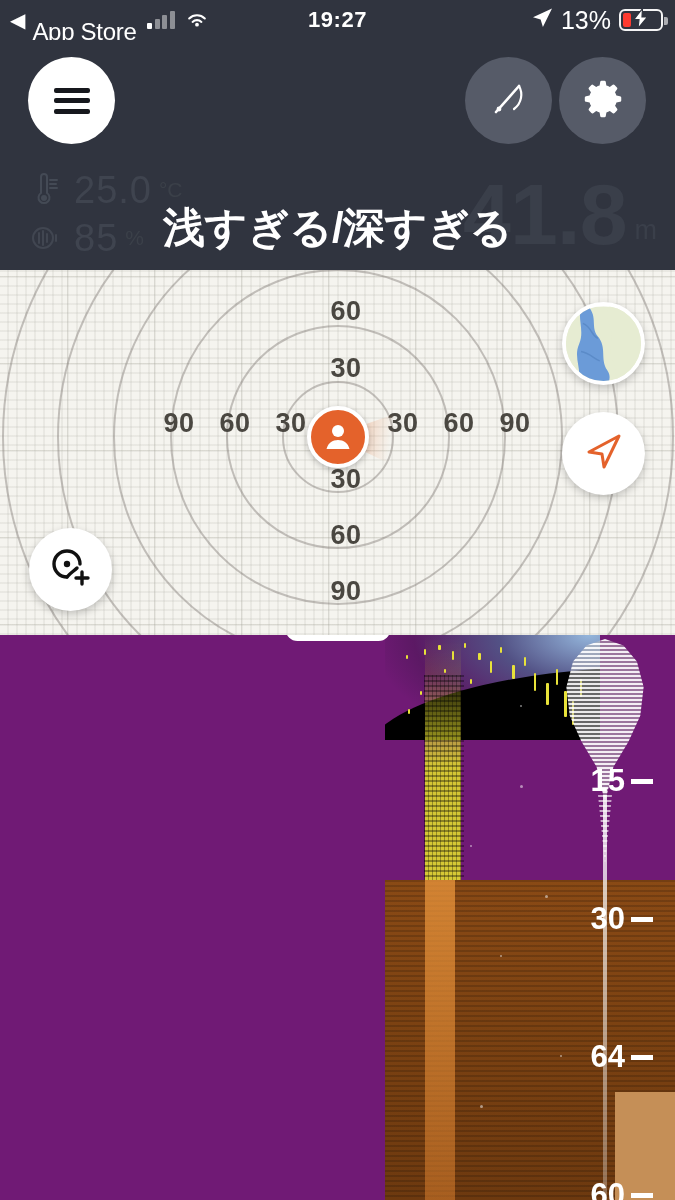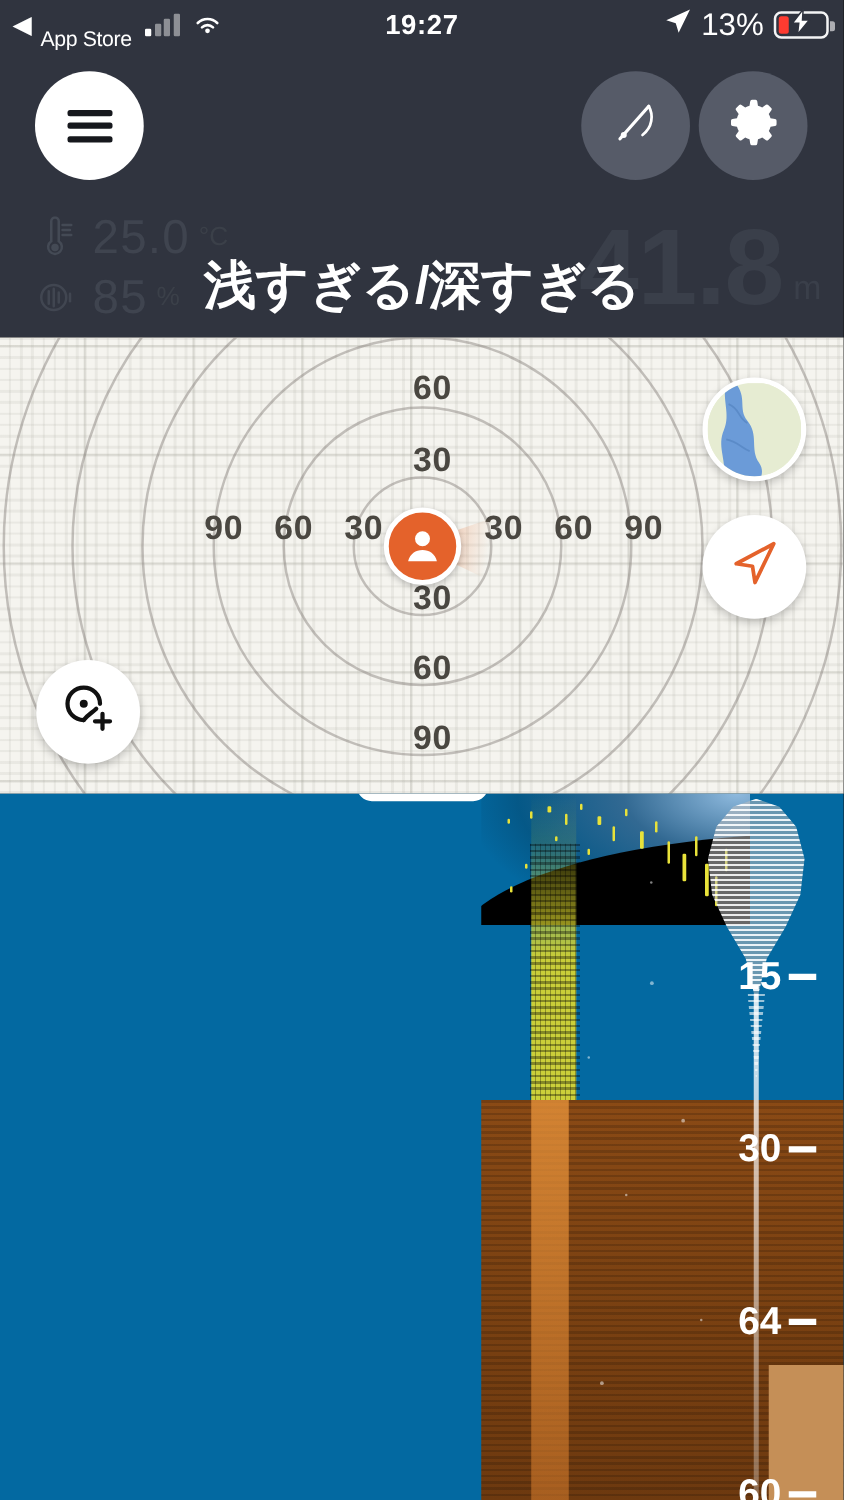--- a/index.html
+++ b/index.html
@@ -13,21 +13,21 @@
 
   
   .statusbar{
     position:absolute; top:0; left:0; width:675px; height:40px;
     background:#30343f; color:#fff;
     display:flex; align-items:center;
     font-size:25px; font-weight:500;
   }
   .sb-left{ display:flex; align-items:center; gap:7px; padding-left:10px; flex:1; }
   .sb-back{ font-size:20px; line-height:1; }
-  .sb-app{ font-size:17px; letter-spacing:-0.3px;margin-top:23px; }
+  .sb-app{ font-size:24px; letter-spacing:-0.3px;margin-top:23px; }
   .bars{ display:flex; align-items:flex-end; gap:2.5px; height:18px; margin-left:4px;}
   .bars i{ width:5px; background:#fff; border-radius:1px; display:block; }
   .bars i:nth-child(1){height:6px;}
   .bars i:nth-child(2){height:10px;opacity:.45;}
   .bars i:nth-child(3){height:14px;opacity:.45;}
   .bars i:nth-child(4){height:18px;opacity:.45;}
   .wifi{ position:relative; width:24px; height:18px; margin-left:3px; }
   .wifi svg{ display:block; }
   .sb-center{ position:absolute; left:0; right:0; text-align:center; font-size:22px; font-weight:600; letter-spacing:.5px;}
   .sb-right{ display:flex; align-items:center; gap:8px; padding-right:12px; margin-left:auto; z-index:2;}
@@ -135,21 +135,21 @@
     box-shadow:0 3px 8px rgba(0,0,0,.22);
     display:flex; align-items:center; justify-content:center; z-index:9;
   }
   .fab.mapthumb{ right:30px; top:32px; width:83px; height:83px; overflow:hidden; border:4px solid #fff;}
   .fab.compass{ right:30px; top:142px; width:83px; height:83px;}
   .fab.waypoint{ left:29px; top:258px; width:83px; height:83px;}
 
   
   .sonar{
     position:absolute; top:635px; left:0; width:675px; height:565px;
-    background:#0369a1; overflow:hidden;
+    background:#701a75; overflow:hidden;
   }
   .sonar-handle{
     position:absolute; top:-12px; left:50%; transform:translateX(-50%);
     width:105px; height:18px; background:#fff; border-radius:0 0 12px 12px; z-index:10;
   }
   .s-layer{ position:absolute; inset:0; }
 
   .surface{
     position:absolute; left:385px; top:0; width:215px; height:105px;
     background:

